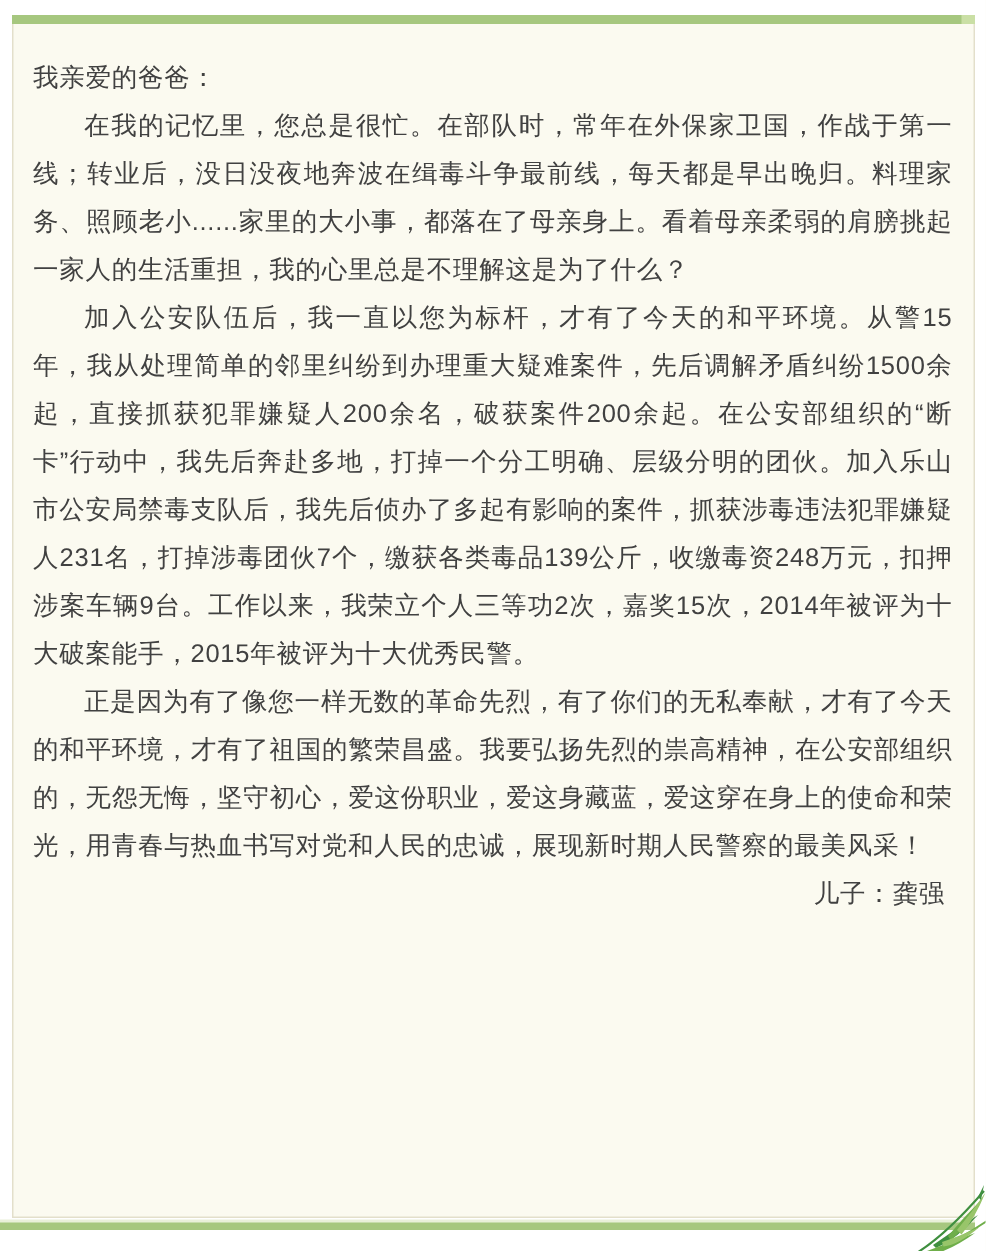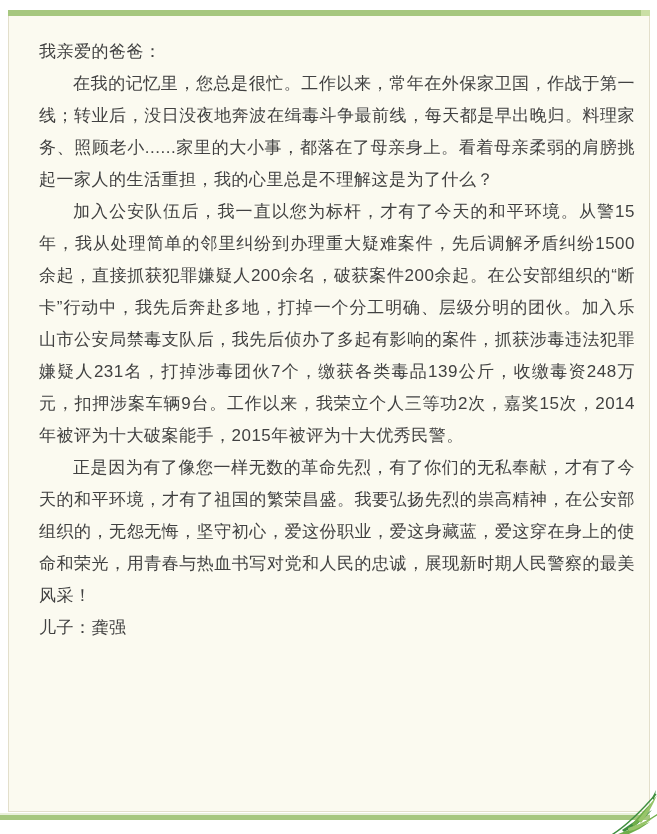--- a/index.html
+++ b/index.html
@@ -28,37 +28,37 @@
     background: var(--accent-green-light, #cadfa5);
   }
   .paper {
     position: absolute;
     left: 8px; top: 16px;
     width: 642px; height: 796px;
     box-sizing: border-box;
     background: var(--paper-background, #fbfaf0);
     border: 1px solid var(--paper-border, #e3dfcb);
     border-top: none;
-    padding: 20px 14px 10px 30px;
+    padding: 20px 14px 10px 13px;
   }
   .paper p {
     margin: 0;
     font-size: 17px;
     line-height: 32px;
     color: var(--text-color, #414141);
     letter-spacing: 0.5px;
   }
   .salutation { margin-bottom: 18px; }
   .para {
     text-indent: 2em;
     text-align: justify;
     margin-bottom: 13px;
   }
   .signature {
-    text-align: left;
+    text-align: right;
     margin-top: 9px;
     padding-right: 5px;
   }
   .bottom-bar {
     position: absolute;
     left: 0; top: 815px;
     width: 650px; height: 5px;
     background: var(--accent-green, #a6c77f);
     box-shadow: 0 -2px 0 #e9f0da;
   }
@@ -70,21 +70,21 @@
 </style>
 </head>
 <body>
 
 <div class="page">
 
   <div class="top-bar"></div>
 
   <div class="paper">
     <p class="salutation">我亲爱的爸爸：</p>
-    <p class="para">在我的记忆里，您总是很忙。工作以来，常年在外保家卫国，作战于第一线；转业后，没日没夜地奔波在缉毒斗争最前线，每天都是早出晚归。料理家务、照顾老小......家里的大小事，都落在了母亲身上。看着母亲柔弱的肩膀挑起一家人的生活重担，我的心里总是不理解这是为了什么？</p>
+    <p class="para">在我的记忆里，您总是很忙。在部队时，常年在外保家卫国，作战于第一线；转业后，没日没夜地奔波在缉毒斗争最前线，每天都是早出晚归。料理家务、照顾老小......家里的大小事，都落在了母亲身上。看着母亲柔弱的肩膀挑起一家人的生活重担，我的心里总是不理解这是为了什么？</p>
     <p class="para">加入公安队伍后，我一直以您为标杆，才有了今天的和平环境。从警15年，我从处理简单的邻里纠纷到办理重大疑难案件，先后调解矛盾纠纷1500余起，直接抓获犯罪嫌疑人200余名，破获案件200余起。在公安部组织的“断卡”行动中，我先后奔赴多地，打掉一个分工明确、层级分明的团伙。加入乐山市公安局禁毒支队后，我先后侦办了多起有影响的案件，抓获涉毒违法犯罪嫌疑人231名，打掉涉毒团伙7个，缴获各类毒品139公斤，收缴毒资248万元，扣押涉案车辆9台。工作以来，我荣立个人三等功2次，嘉奖15次，2014年被评为十大破案能手，2015年被评为十大优秀民警。</p>
     <p class="para">正是因为有了像您一样无数的革命先烈，有了你们的无私奉献，才有了今天的和平环境，才有了祖国的繁荣昌盛。我要弘扬先烈的祟高精神，在公安部组织的，无怨无悔，坚守初心，爱这份职业，爱这身藏蓝，爱这穿在身上的使命和荣光，用青春与热血书写对党和人民的忠诚，展现新时期人民警察的最美风采！</p>
     <p class="signature">儿子：龚强</p>
   </div>
 
   <div class="bottom-bar"></div>
 
   <svg class="bamboo" viewBox="0 0 52 58" xmlns="http://www.w3.org/2000/svg">
 
     <path d="M2 56 Q22 44 48 14" fill="none" stroke="#3f8f3f" stroke-width="1.4"></path>

